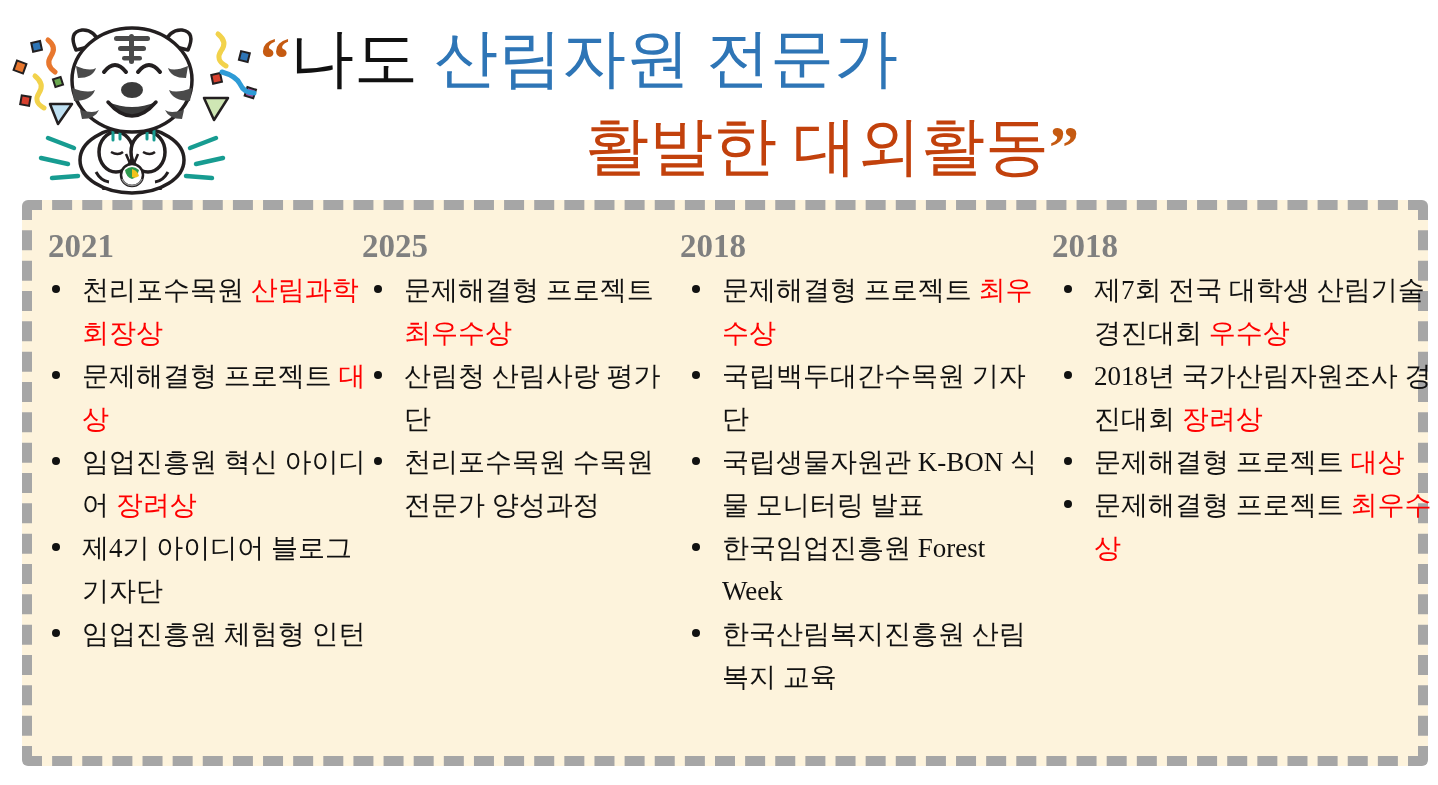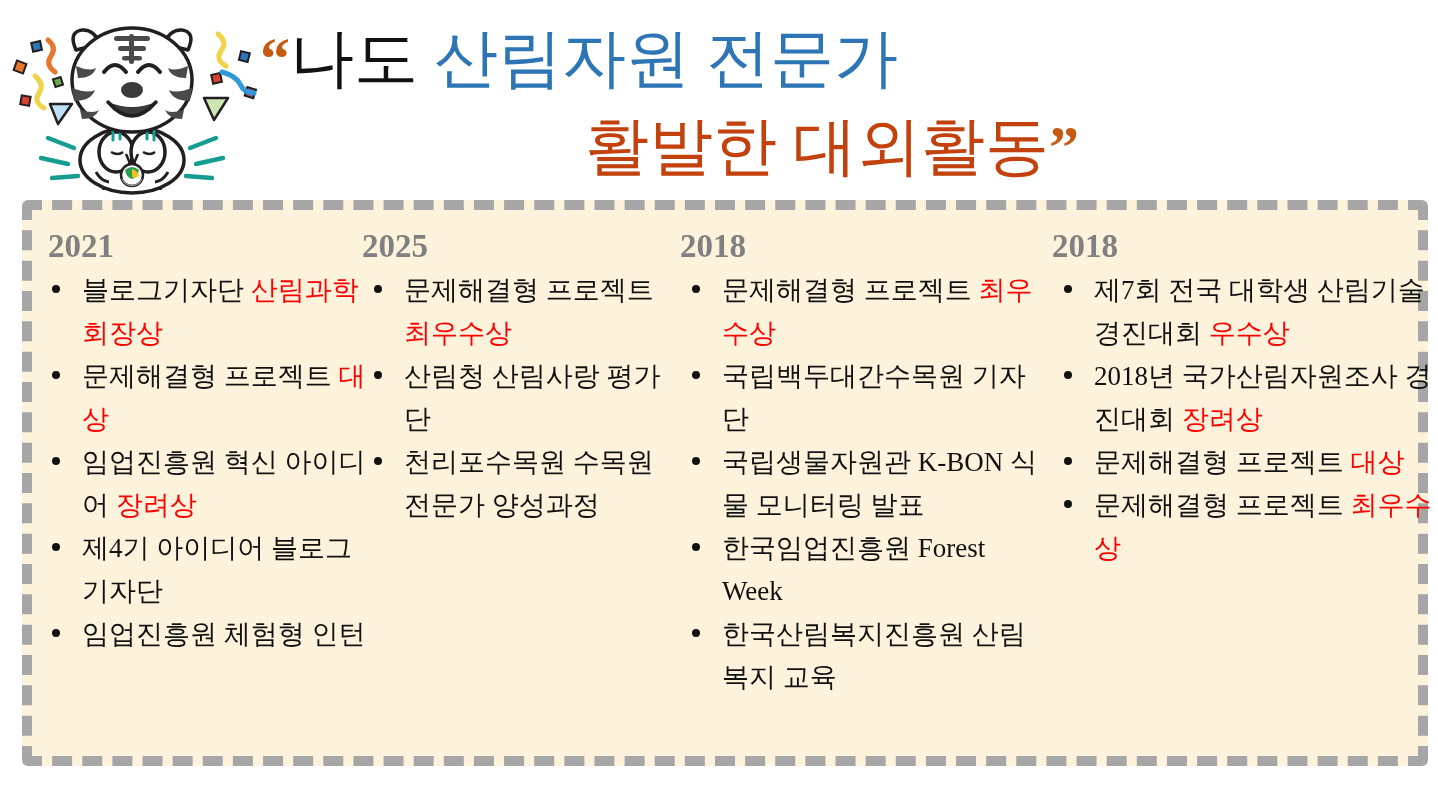--- a/index.html
+++ b/index.html
@@ -174,21 +174,21 @@
       <span class="t-green">활발한 대외활동</span><span class="qmark t-quote">”</span>
     </div>
   </div>
 
   <div class="panel">
     <div class="panel-inner">
 
       <div class="col col1">
         <div class="col-year">2021</div>
         <ul class="items">
-          <li><span class="bullet"></span><span>블로그기자단 </span><span class="award">산림과학회장상</span></li>
+          <li><span class="bullet"></span><span>천리포수목원 </span><span class="award">산림과학회장상</span></li>
           <li><span class="bullet"></span><span>문제해결형 프로젝트 </span><span class="award">대상</span></li>
           <li><span class="bullet"></span><span>임업진흥원 혁신 아이디어 </span><span class="award">장려상</span></li>
           <li><span class="bullet"></span><span>제4기 아이디어 블로그기자단</span><span class="award"></span></li>
           <li><span class="bullet"></span><span>임업진흥원 체험형 인턴</span><span class="award"></span></li>
         </ul>
       </div>
 
       <div class="col col2">
         <div class="col-year">2025</div>
         <ul class="items">

